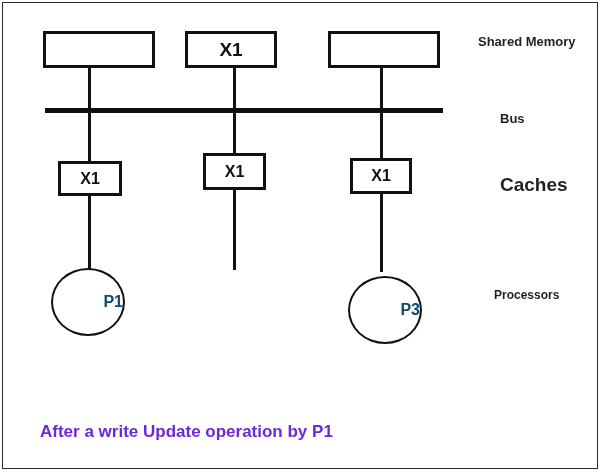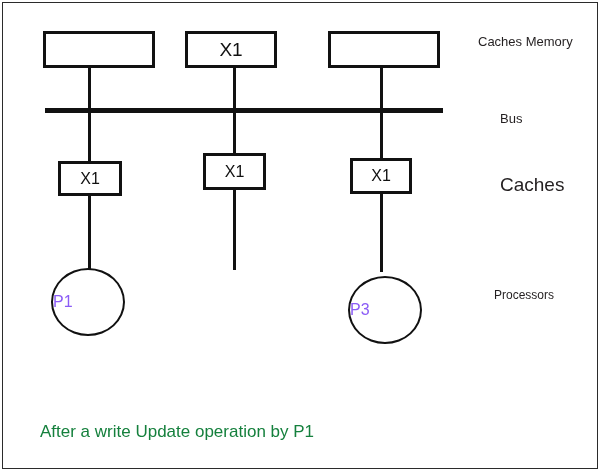--- a/index.html
+++ b/index.html
@@ -11,20 +11,21 @@
   body {
     font-family: "Liberation Sans", sans-serif;
   }
   #canvas {
     position: relative;
     width: 600px;
     height: 472px;
     background: #ffffff;
     overflow: hidden;
     box-sizing: border-box;
+    font-weight: bold;
   }
   #frame {
     position: absolute;
     left: 2px;
     top: 2px;
     width: 596px;
     height: 467px;
     border: 1px solid #2b2b2b;
     box-sizing: border-box;
     pointer-events: none;
@@ -56,23 +57,23 @@
     line-height: 1;
   }
   .proc-circle {
     position: absolute;
     box-sizing: border-box;
     border: 2px solid #111111;
     border-radius: 50%;
     background: #ffffff;
     display: flex;
     align-items: center;
-    justify-content: flex-start;
+    justify-content: flex-end;
     font-size: 16px;
-    color: #8b5cf6;
+    color: #0c4a6e;
     line-height: 1;
   }
   .vline {
     position: absolute;
     width: 3px;
     background: #111111;
   }
   #bus-line {
     position: absolute;
     height: 5px;
@@ -89,21 +90,21 @@
   #label-shared-memory { left: 478px; top: 35px; font-size: 13px; }
   #label-bus           { left: 500px; top: 112px; font-size: 13px; }
   #label-caches        { left: 500px; top: 175px; font-size: 19px; }
   #label-processors    { left: 494px; top: 289px; font-size: 12px; }
 
   #caption {
     position: absolute;
     left: 40px;
     top: 422px;
     font-size: 17px;
-    color: #15803d;
+    color: #6d28d9;
     white-space: nowrap;
     line-height: 1.2;
   }
 </style>
 </head>
 <body>
 
 <div id="canvas">
 
   <div id="frame"></div>
@@ -138,20 +139,20 @@
   <div class="vline" style="left:233px; top:190px; height:80px;"></div>
   <div class="vline" style="left:380px; top:194px; height:78px;"></div>
 
   <div class="proc-circle" style="left:51px;  top:268px; width:74px; height:68px;">
     <span>P1</span>
   </div>
   <div class="proc-circle" style="left:348px; top:276px; width:74px; height:68px;">
     <span>P3</span>
   </div>
 
-  <div class="layer-label" id="label-shared-memory">Caches Memory</div>
+  <div class="layer-label" id="label-shared-memory">Shared Memory</div>
   <div class="layer-label" id="label-bus">Bus</div>
   <div class="layer-label" id="label-caches">Caches</div>
   <div class="layer-label" id="label-processors">Processors</div>
 
   <div id="caption">After a write Update operation by P1</div>
 
 </div>
 
 </body></html>

